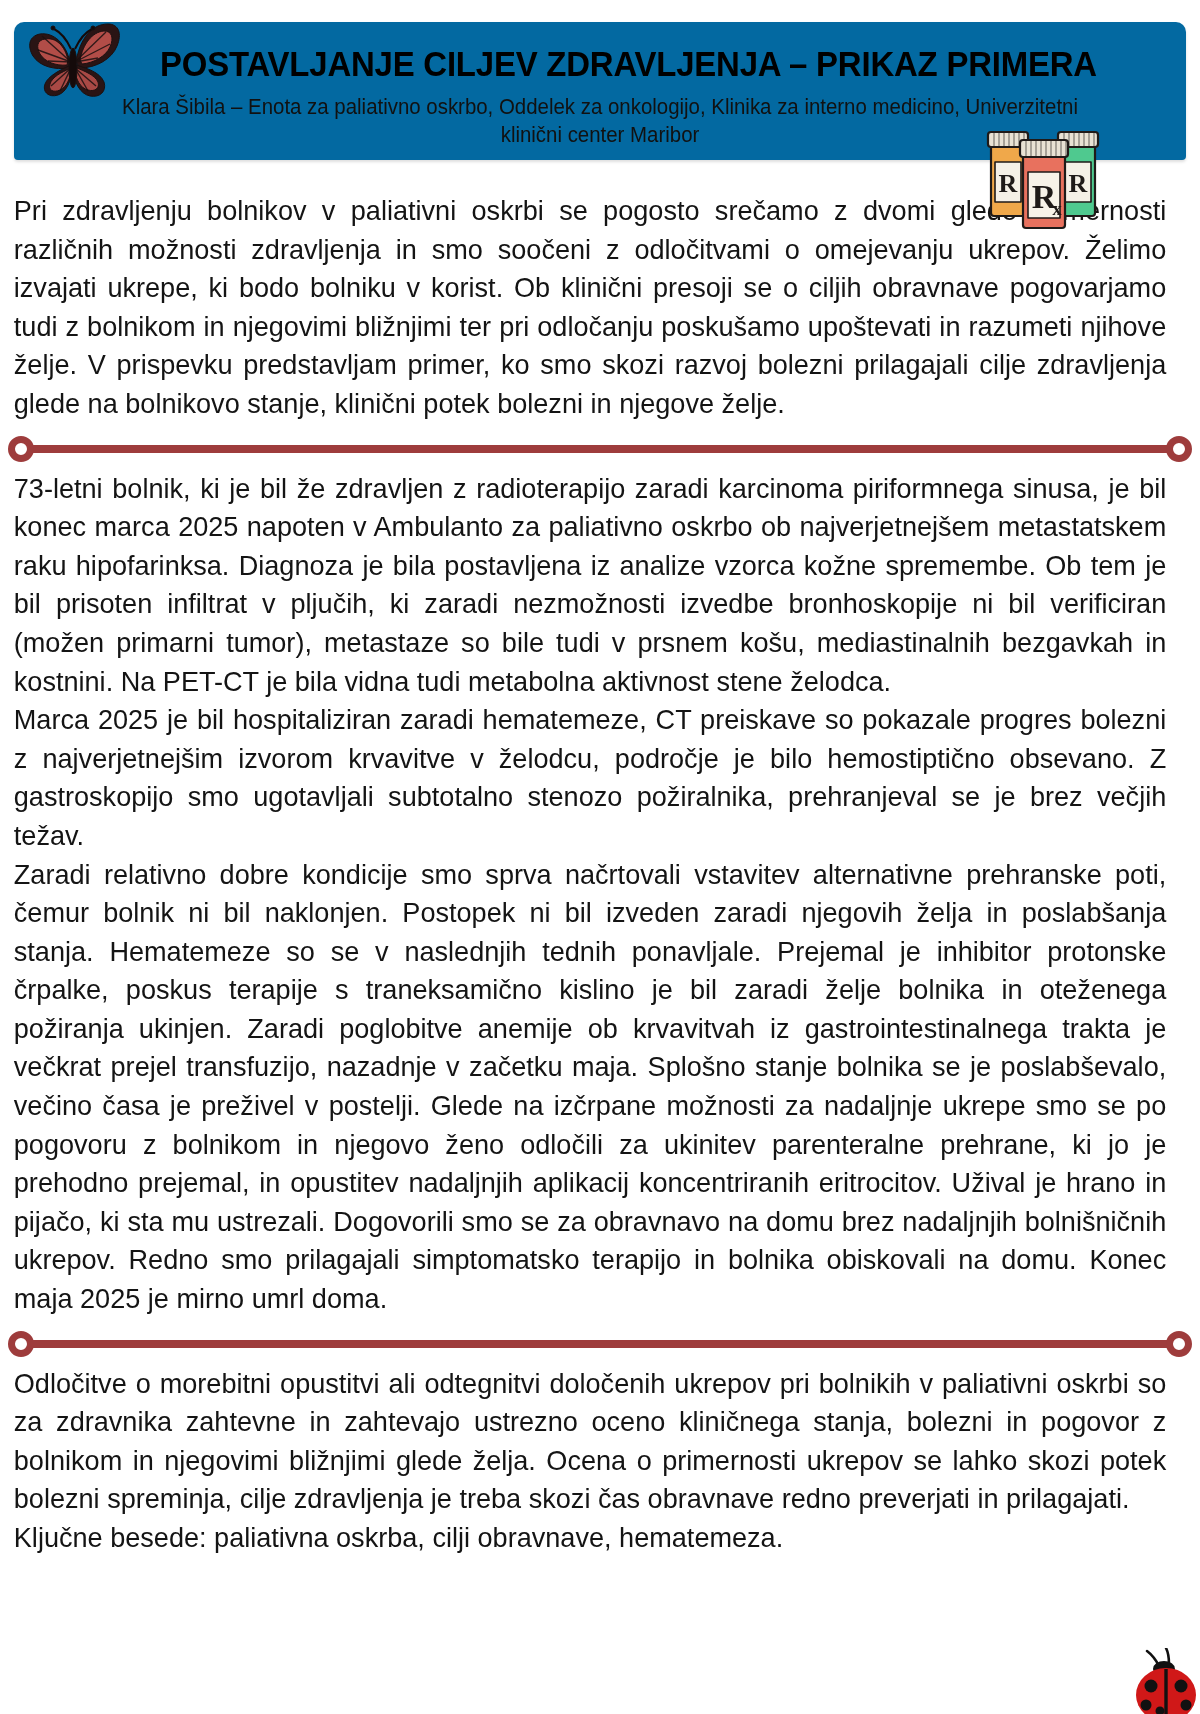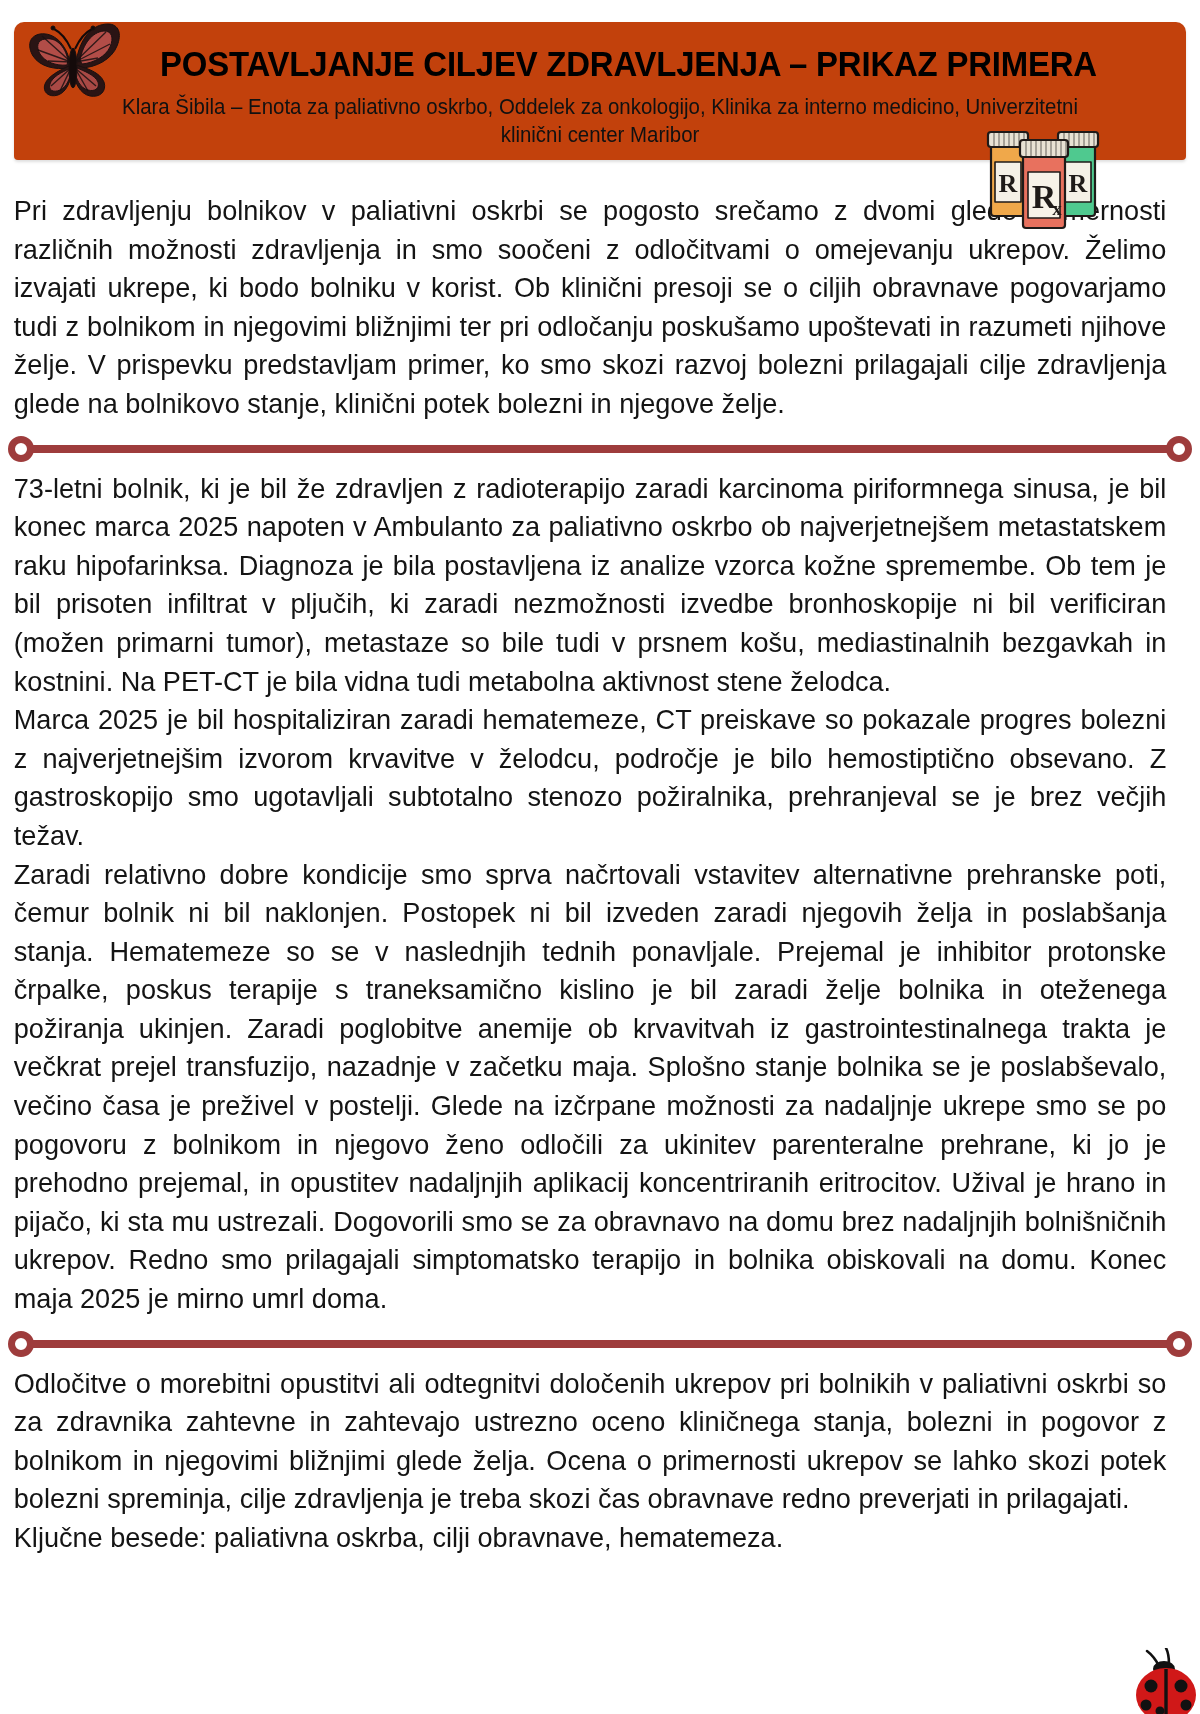--- a/index.html
+++ b/index.html
@@ -18,21 +18,21 @@
     color: #000000;
   }
 
   
   .header-banner {
     position: absolute;
     left: 14px;
     top: 22px;
     width: 1172px;
     height: 138px;
-    background: #c2410c;
+    background: #0369a1;
     border-radius: 10px 10px 4px 4px;
     box-shadow: 0 2px 3px rgba(0,0,0,0.13);
     overflow: visible;
   }
   .header-inner {
     position: absolute;
     left: 0; right: 0; top: 0; bottom: 0;
     display: flex;
     flex-direction: column;
     align-items: center;

